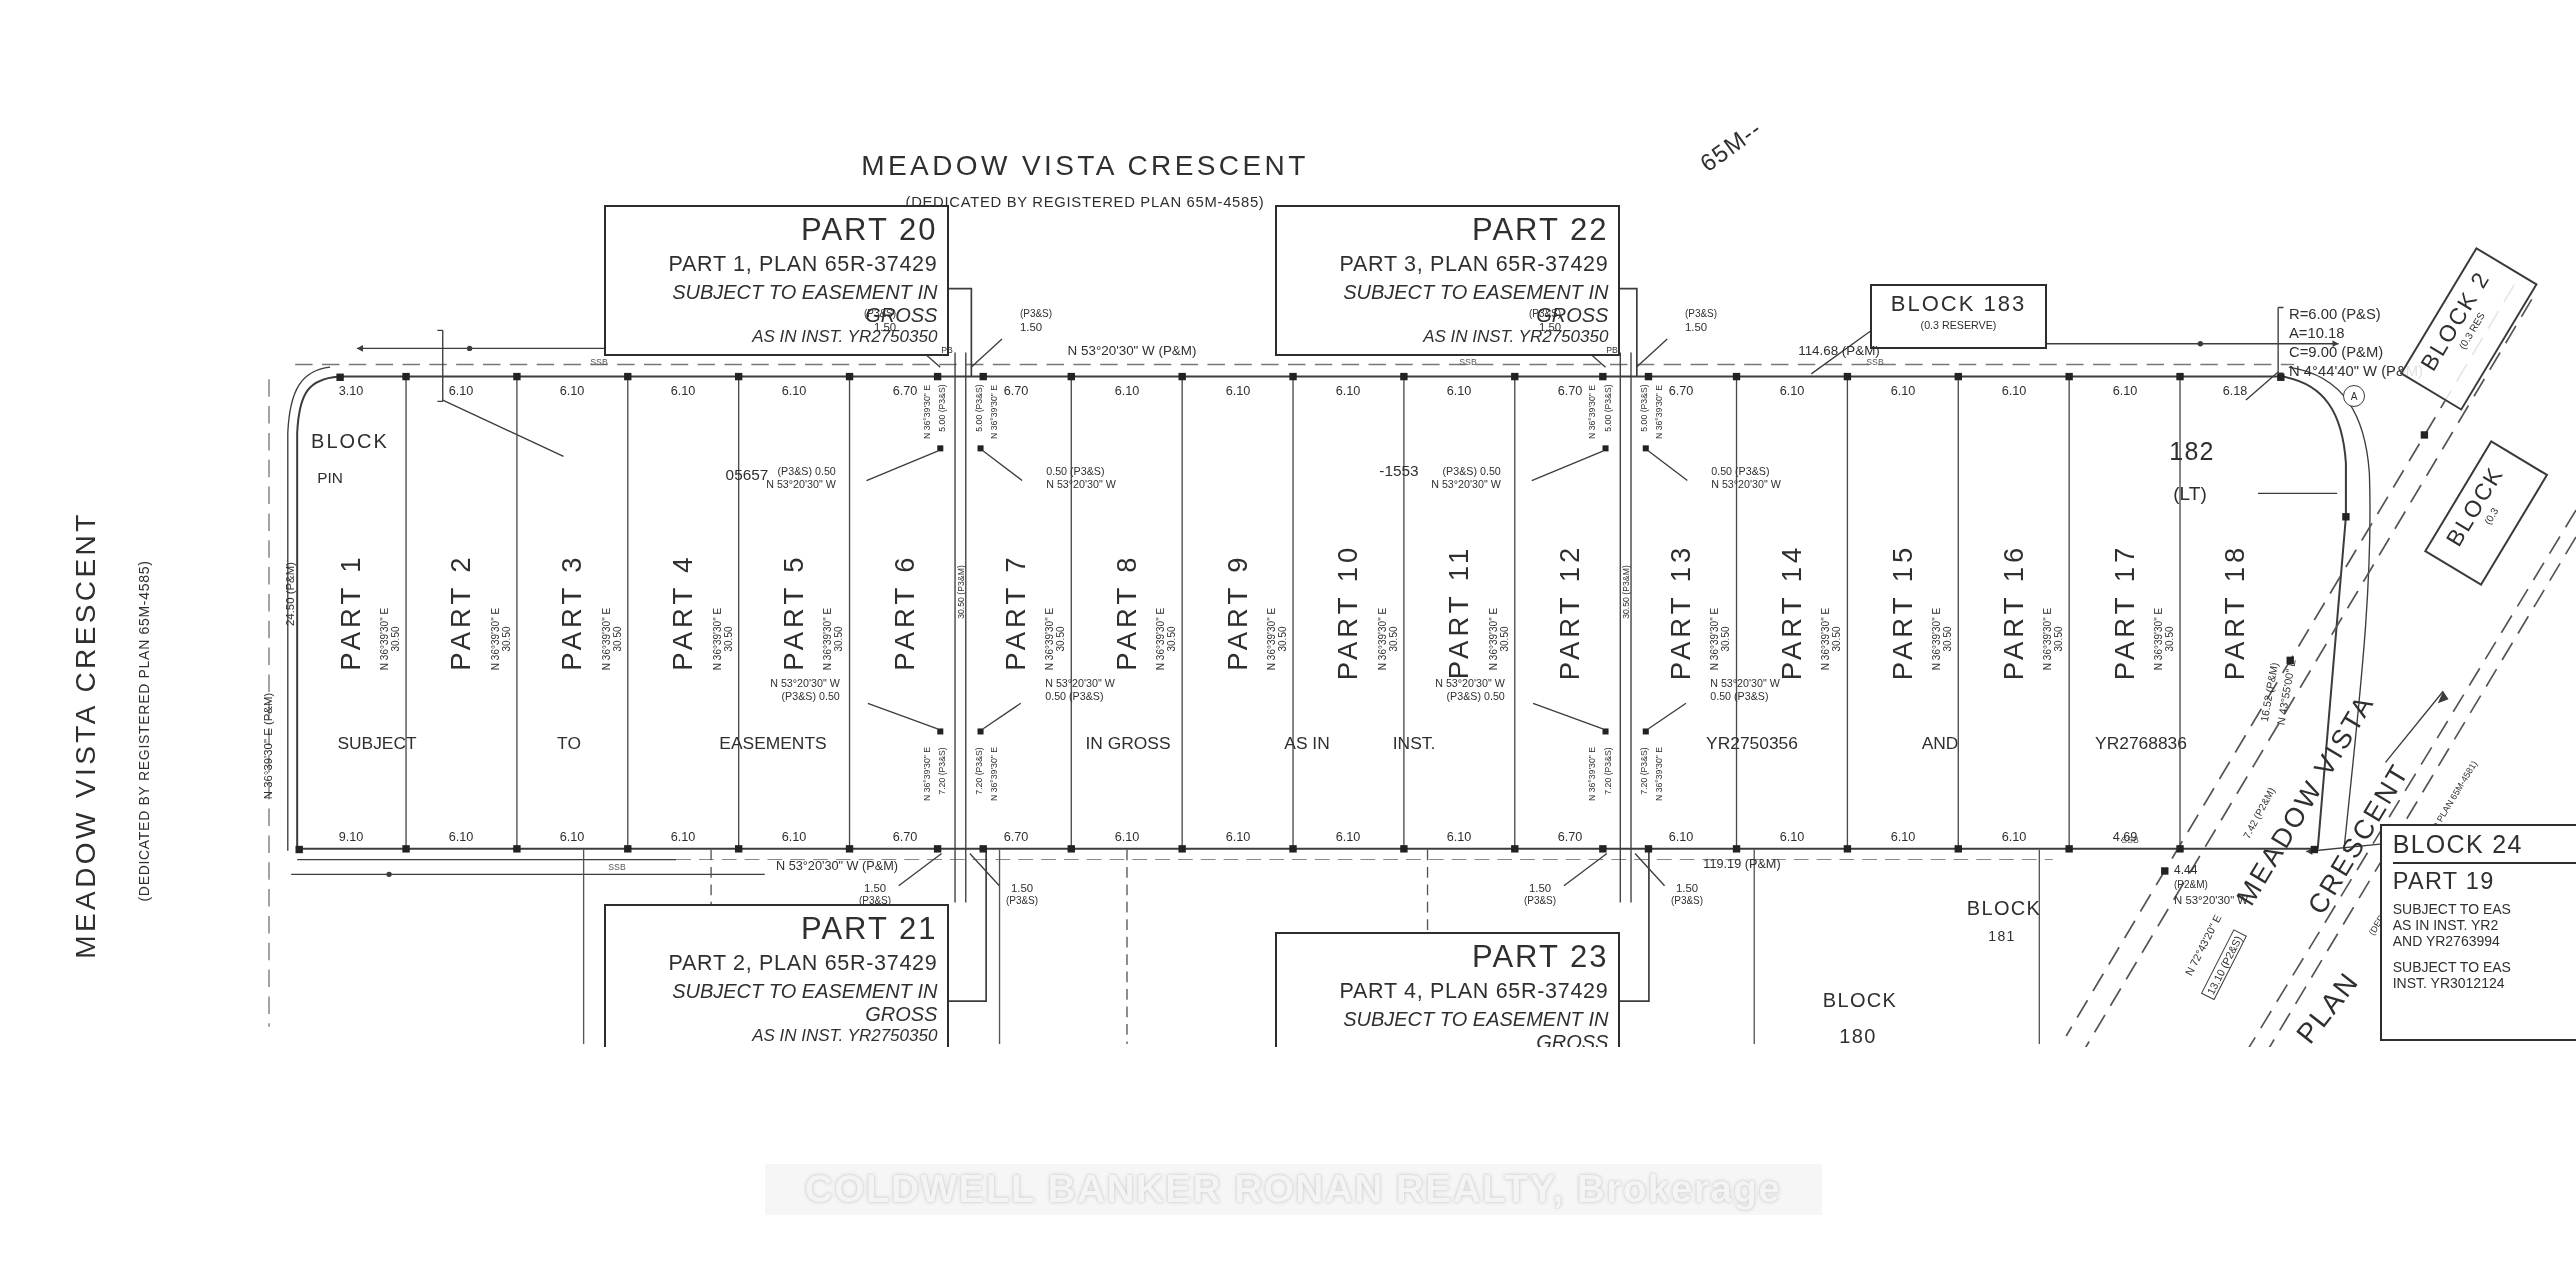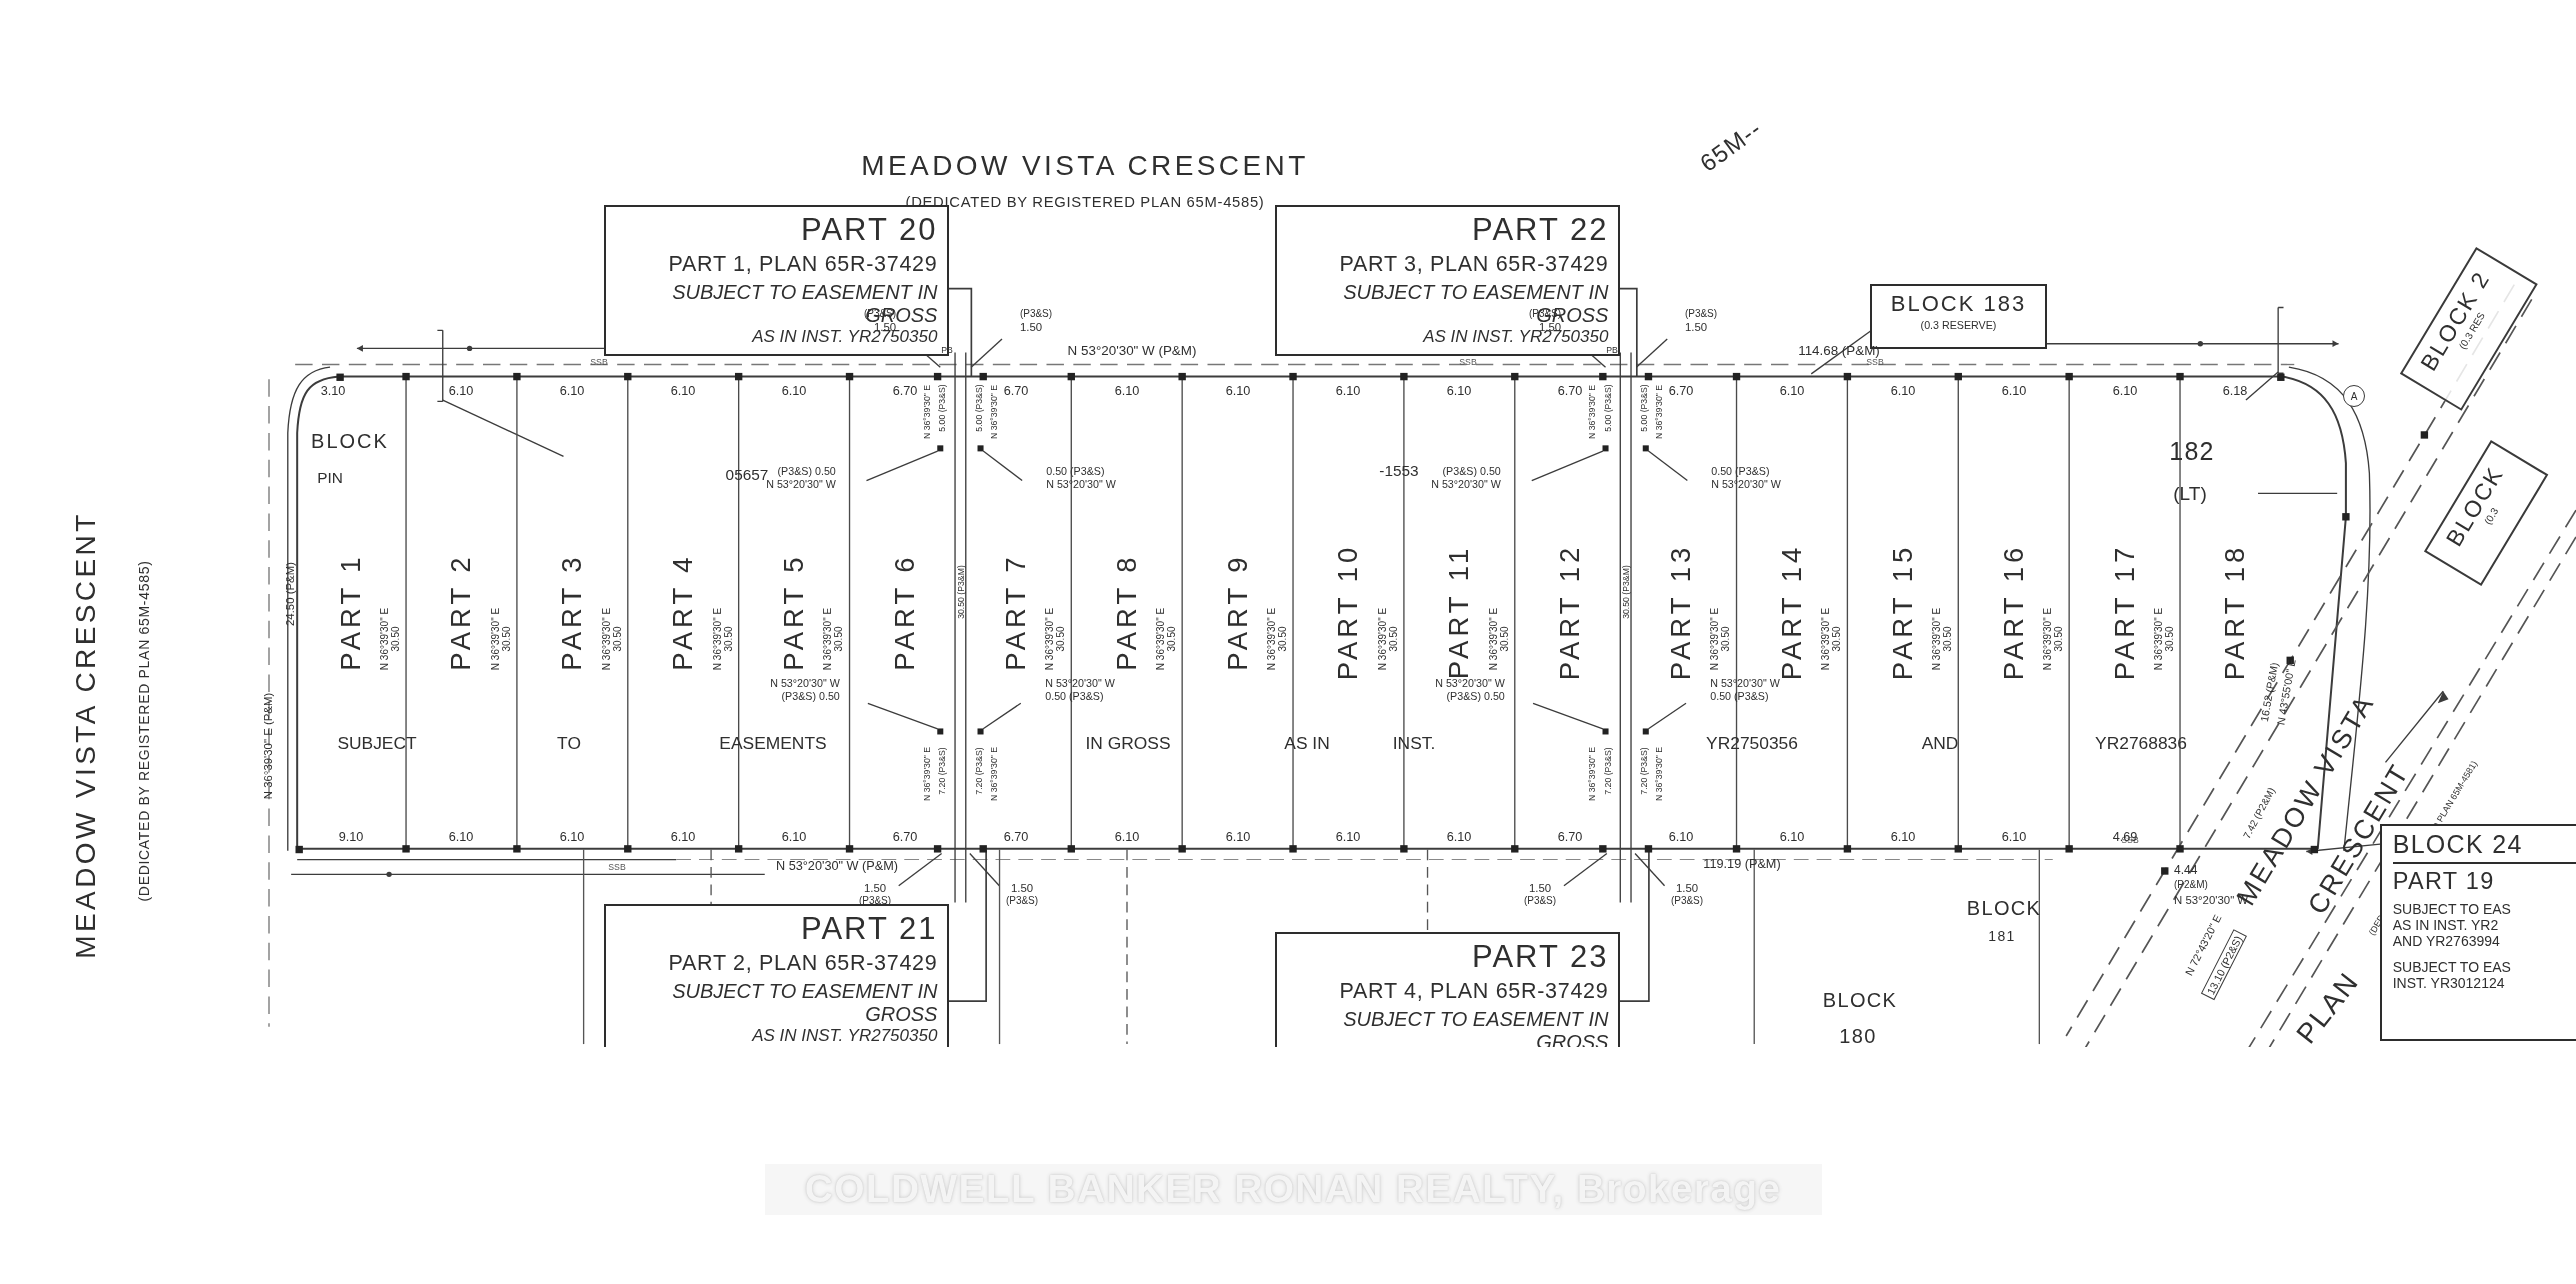--- a/index.html
+++ b/index.html
@@ -202,20 +202,26 @@
     <div class="t2">PART 4, PLAN 65R-37429</div>
     <div class="t3">SUBJECT TO EASEMENT IN GROSS</div>
     <div class="t4">AS IN INST. YR2750350</div>
   </div>
 
   <div class="resbox" style="left:1870px;top:284px;width:173px;height:56px;padding-top:5.4px;">
     <div style="font-size:22px;letter-spacing:2px;">BLOCK 183</div>
     <div style="font-size:10.7px;margin-top:2px;">(0.3 RESERVE)</div>
   </div>
 
+  <div class="blk" style="left:2289px;top:305px;width:282px;font-size:14.8px;line-height:19px;">
+    <div>R=6.00 (P&amp;S)</div>
+    <div>A=10.18</div>
+    <div>C=9.00 (P&amp;M)</div>
+    <div>N 4°44'40" W (P&amp;M)</div>
+  </div>
 
   <div class="lbl r90" style="left:86px;top:735px;font-size:28px;letter-spacing:3.4px;">MEADOW VISTA CRESCENT</div>
   <div class="lbl r90" style="left:144px;top:731px;font-size:14px;letter-spacing:0.7px;">(DEDICATED BY REGISTERED PLAN 65M-4585)</div>
   <div class="lbl r90" style="left:290px;top:594px;font-size:11.4px;">24.50 (P&amp;M)</div>
   <div class="lbl r90" style="left:268px;top:746px;font-size:11.4px;">N 36°39'30" E (P&amp;M)</div>
 
   <div class="lbl" style="left:350px;top:441px;font-size:20px;letter-spacing:2px;">BLOCK</div>
   <div class="lbl it" style="left:330px;top:478px;font-size:15.4px;">PIN</div>
   <div class="lbl" style="left:747px;top:475px;font-size:15.4px;">05657</div>
   <div class="lbl it" style="left:1399px;top:471px;font-size:15.4px;">-1553</div>
@@ -290,21 +296,21 @@
       <div class="lbl" style="left: 1238px; top: 612px; font-size: 27.5px; transform: translate(-50%, -50%) rotate(-90deg); letter-spacing: 4px;">PART 9</div>
       <div class="lbl" style="left: 1348px; top: 612px; font-size: 27.5px; transform: translate(-50%, -50%) rotate(-90deg); letter-spacing: 4px;">PART 10</div>
       <div class="lbl" style="left: 1459px; top: 612px; font-size: 27.5px; transform: translate(-50%, -50%) rotate(-90deg); letter-spacing: 4px;">PART 11</div>
       <div class="lbl" style="left: 1570px; top: 612px; font-size: 27.5px; transform: translate(-50%, -50%) rotate(-90deg); letter-spacing: 4px;">PART 12</div>
       <div class="lbl" style="left: 1681px; top: 612px; font-size: 27.5px; transform: translate(-50%, -50%) rotate(-90deg); letter-spacing: 4px;">PART 13</div>
       <div class="lbl" style="left: 1792px; top: 612px; font-size: 27.5px; transform: translate(-50%, -50%) rotate(-90deg); letter-spacing: 4px;">PART 14</div>
       <div class="lbl" style="left: 1903px; top: 612px; font-size: 27.5px; transform: translate(-50%, -50%) rotate(-90deg); letter-spacing: 4px;">PART 15</div>
       <div class="lbl" style="left: 2014px; top: 612px; font-size: 27.5px; transform: translate(-50%, -50%) rotate(-90deg); letter-spacing: 4px;">PART 16</div>
       <div class="lbl" style="left: 2125px; top: 612px; font-size: 27.5px; transform: translate(-50%, -50%) rotate(-90deg); letter-spacing: 4px;">PART 17</div>
       <div class="lbl" style="left: 2235px; top: 612px; font-size: 27.5px; transform: translate(-50%, -50%) rotate(-90deg); letter-spacing: 4px;">PART 18</div>
-      <div class="lbl" style="left: 333px; top: 391px; font-size: 12.7px;">3.10</div>
+      <div class="lbl" style="left: 351px; top: 391px; font-size: 12.7px;">3.10</div>
       <div class="lbl" style="left: 461px; top: 391px; font-size: 12.7px;">6.10</div>
       <div class="lbl" style="left: 572px; top: 391px; font-size: 12.7px;">6.10</div>
       <div class="lbl" style="left: 683px; top: 391px; font-size: 12.7px;">6.10</div>
       <div class="lbl" style="left: 794px; top: 391px; font-size: 12.7px;">6.10</div>
       <div class="lbl" style="left: 905px; top: 391px; font-size: 12.7px;">6.70</div>
       <div class="lbl" style="left: 1016px; top: 391px; font-size: 12.7px;">6.70</div>
       <div class="lbl" style="left: 1127px; top: 391px; font-size: 12.7px;">6.10</div>
       <div class="lbl" style="left: 1238px; top: 391px; font-size: 12.7px;">6.10</div>
       <div class="lbl" style="left: 1348px; top: 391px; font-size: 12.7px;">6.10</div>
       <div class="lbl" style="left: 1459px; top: 391px; font-size: 12.7px;">6.10</div>

